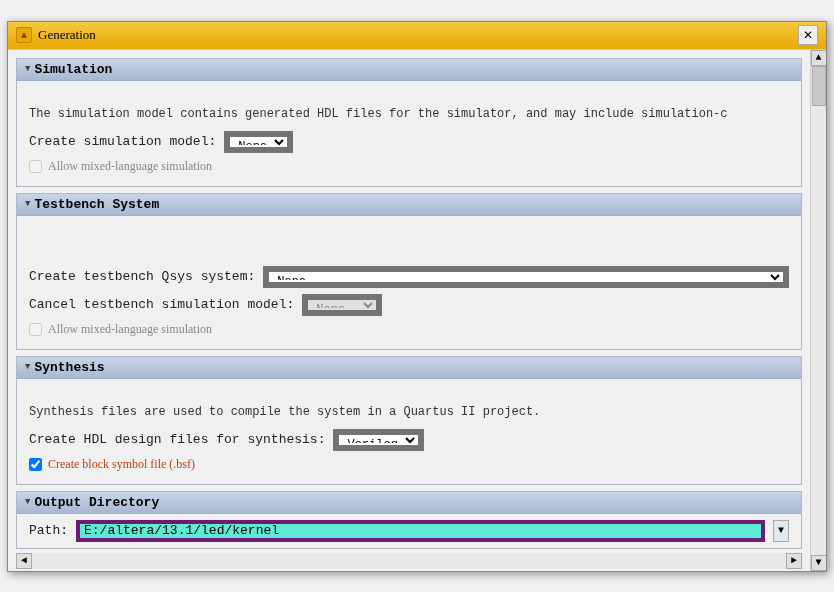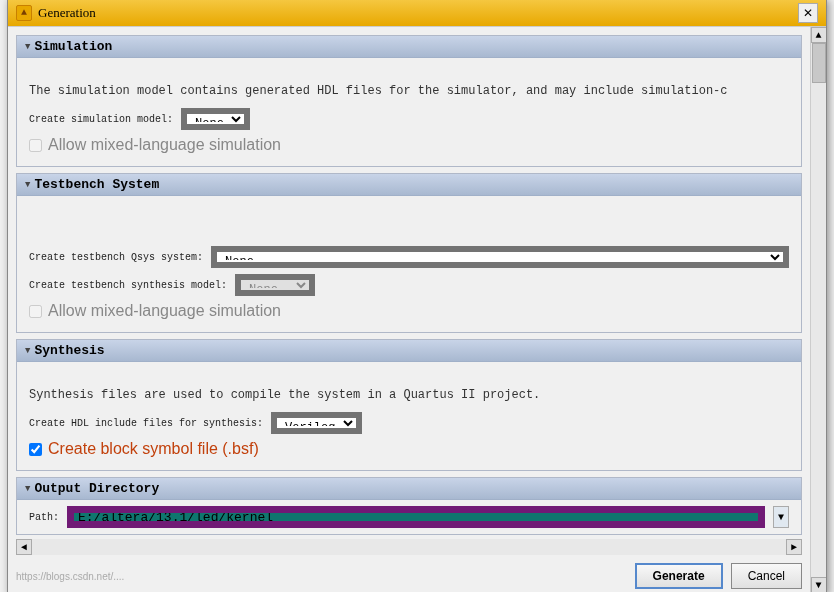--- a/index.html
+++ b/index.html
@@ -97,21 +97,21 @@
       font-family: 'Courier New', Courier, monospace;
       margin-top: 16px;
     }
     .form-row {
       display: flex;
       align-items: center;
       margin-bottom: 6px;
       gap: 8px;
     }
     .form-label {
-      font-size: 10px;
+      font-size: 13px;
       font-family: 'Courier New', Courier, monospace;
       white-space: nowrap;
       color: #222;
     }
     .form-select {
       font-family: 'Courier New', Courier, monospace;
       font-size: 12px;
       border: 6px solid #737373;
       background: #fff;
       padding: 2px 4px;
@@ -125,44 +125,44 @@
       display: flex;
       align-items: center;
       gap: 6px;
       margin-bottom: 4px;
     }
     .checkbox-row input[type=checkbox] {
       width: 13px;
       height: 13px;
     }
     .checkbox-label {
-      font-family: Liberation Sans, sans-serif;
-      font-size: 16px;
+      font-family: Liberation Serif, serif;
+      font-size: 12px;
       color: #888;
     }
     .checkbox-label-active {
       color: #c2410c;
     }
 
     .output-dir-section {
       border: 1px solid #b0b8c8;
       background: #f0f0f0;
     }
     .path-row {
       display: flex;
       align-items: center;
       gap: 8px;
       padding: 6px 12px;
     }
     .path-input {
       flex: 1;
       font-family: 'Courier New', Courier, monospace;
       font-size: 13px;
-      border: 7px solid #701a75;
-      background: #0f766e;
+      border: 4px solid #701a75;
+      background: #5eead4;
       padding: 2px 4px;
       height: 22px;
     }
     .path-scroll-btn {
       width: 16px;
       height: 22px;
       border: 1px solid #aaa;
       background: #e0e8f0;
       cursor: pointer;
       display: flex;
@@ -300,41 +300,41 @@
             <div class="section-desc">
               <br>
             </div>
             <div class="form-row">
               <span class="form-label">Create testbench Qsys system:</span>
               <select class="form-select form-select-wide">
                 <option>None</option>
               </select>
             </div>
             <div class="form-row">
-              <span class="form-label">Create testbench synthesis model:</span>
+              <span class="form-label">Cancel testbench simulation model:</span>
               <select class="form-select" style="width:80px; background:#e0e0e0; color:#888;">
                 <option>None</option>
               </select>
             </div>
             <div class="checkbox-row">
               <input type="checkbox" disabled="" style="">
               <span class="checkbox-label">Allow mixed-language simulation</span>
             </div>
           </div>
         </div>
 
         <div class="section">
           <div class="section-header">
             <span class="section-collapse">▼</span>
             <span>Synthesis</span>
           </div>
           <div class="section-content">
             <div class="section-desc">Synthesis files are used to compile the system in a Quartus II project.</div>
             <div class="form-row">
-              <span class="form-label">Create HDL include files for synthesis:</span>
+              <span class="form-label">Create HDL design files for synthesis:</span>
               <select class="form-select">
                 <option>Verilog</option>
                 <option>VHDL</option>
               </select>
             </div>
             <div class="checkbox-row">
               <input type="checkbox" checked="" style="">
               <span class="checkbox-label checkbox-label-active">Create block symbol file (.bsf)</span>
             </div>
           </div>
@@ -355,25 +355,20 @@
       </div>
 
       <div style="display:flex; align-items:center; margin:4px 8px 2px 8px; height:16px;">
         <div class="hscroll-left">◄</div>
         <div class="hscroll-track">
           <div class="hscroll-thumb"></div>
         </div>
         <div class="hscroll-right">►</div>
       </div>
 
-      <div class="button-row">
-        <span class="watermark">https://blogs.csdn.net/....</span>
-        <button class="dialog-btn dialog-btn-primary">Generate</button>
-        <button class="dialog-btn">Cancel</button>
-      </div>
 
     </div>
 
     <div class="vscrollbar">
       <div class="vscroll-up">▲</div>
       <div class="vscroll-track">
         <div class="vscroll-thumb"></div>
       </div>
       <div class="vscroll-down">▼</div>
     </div>

